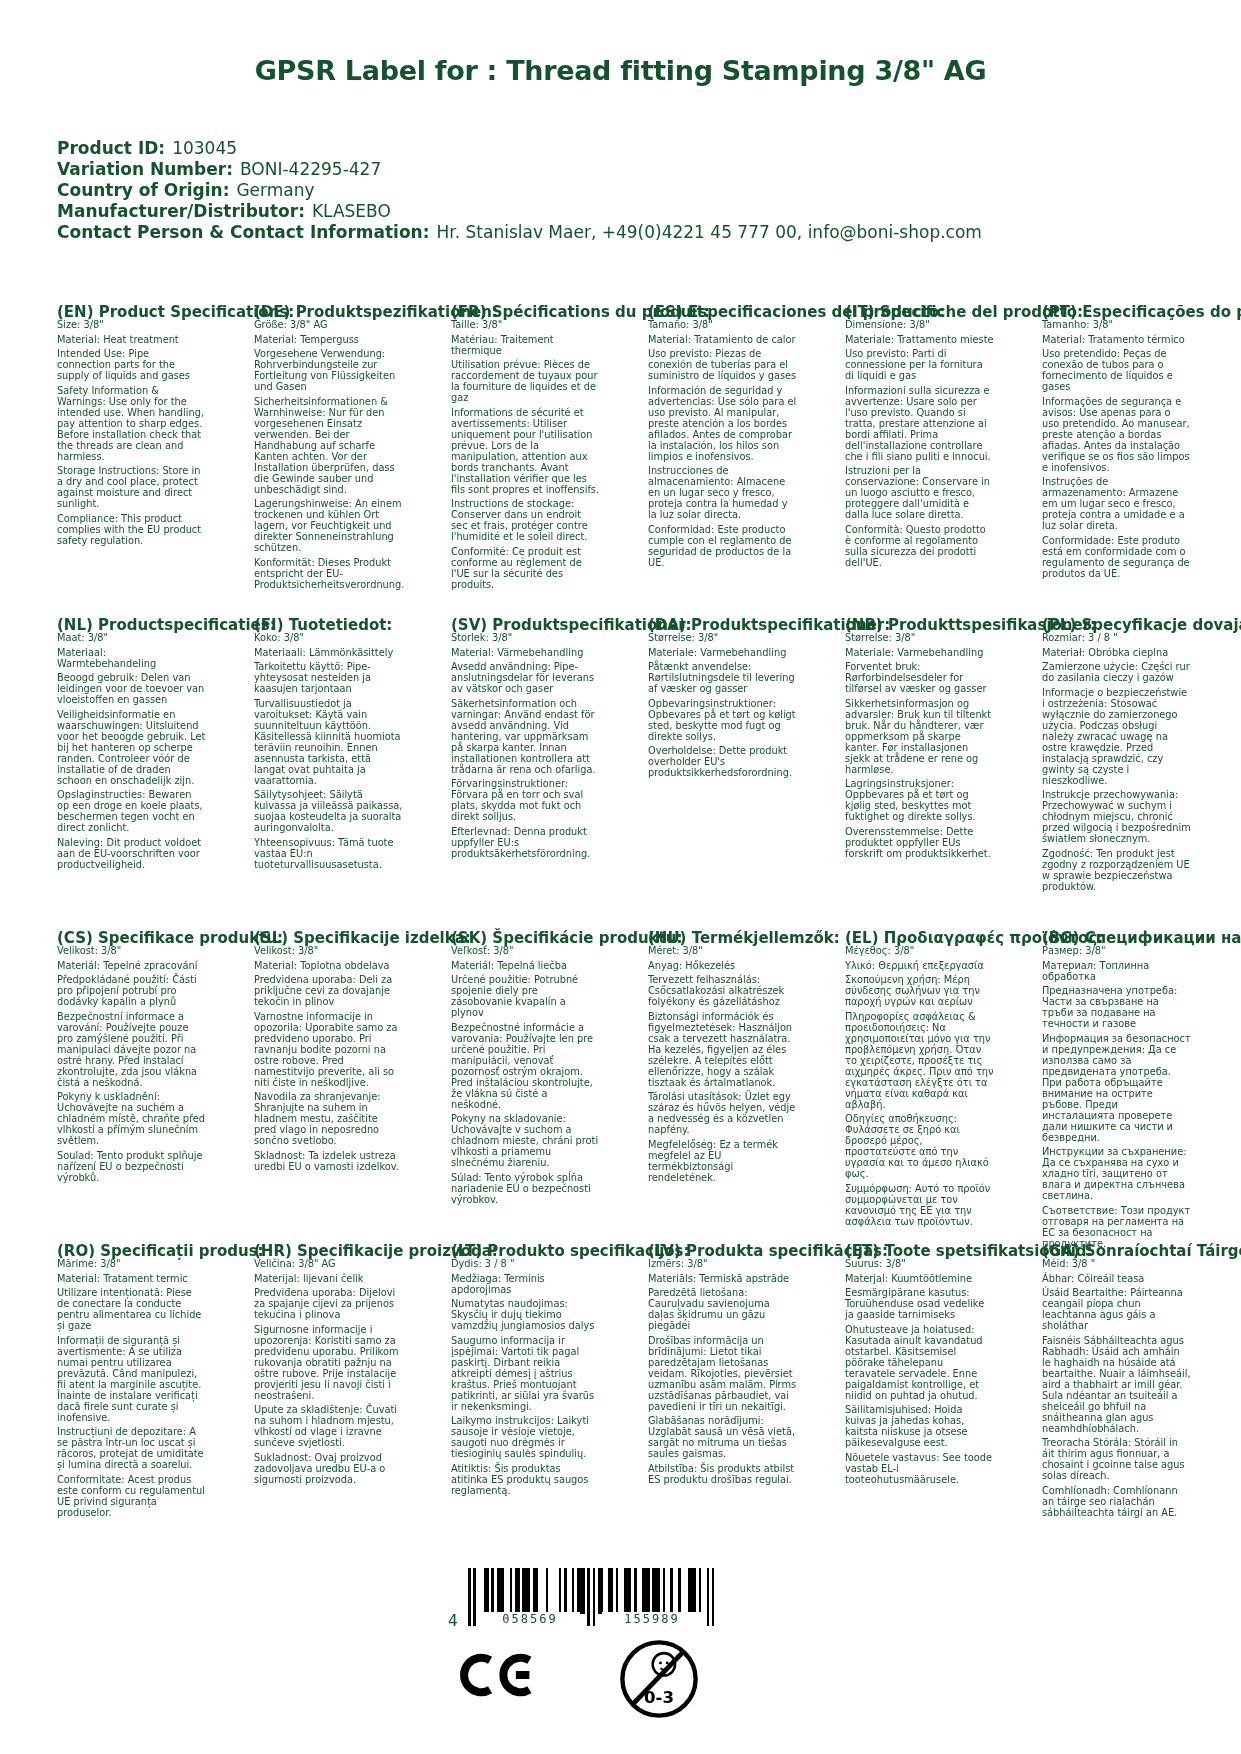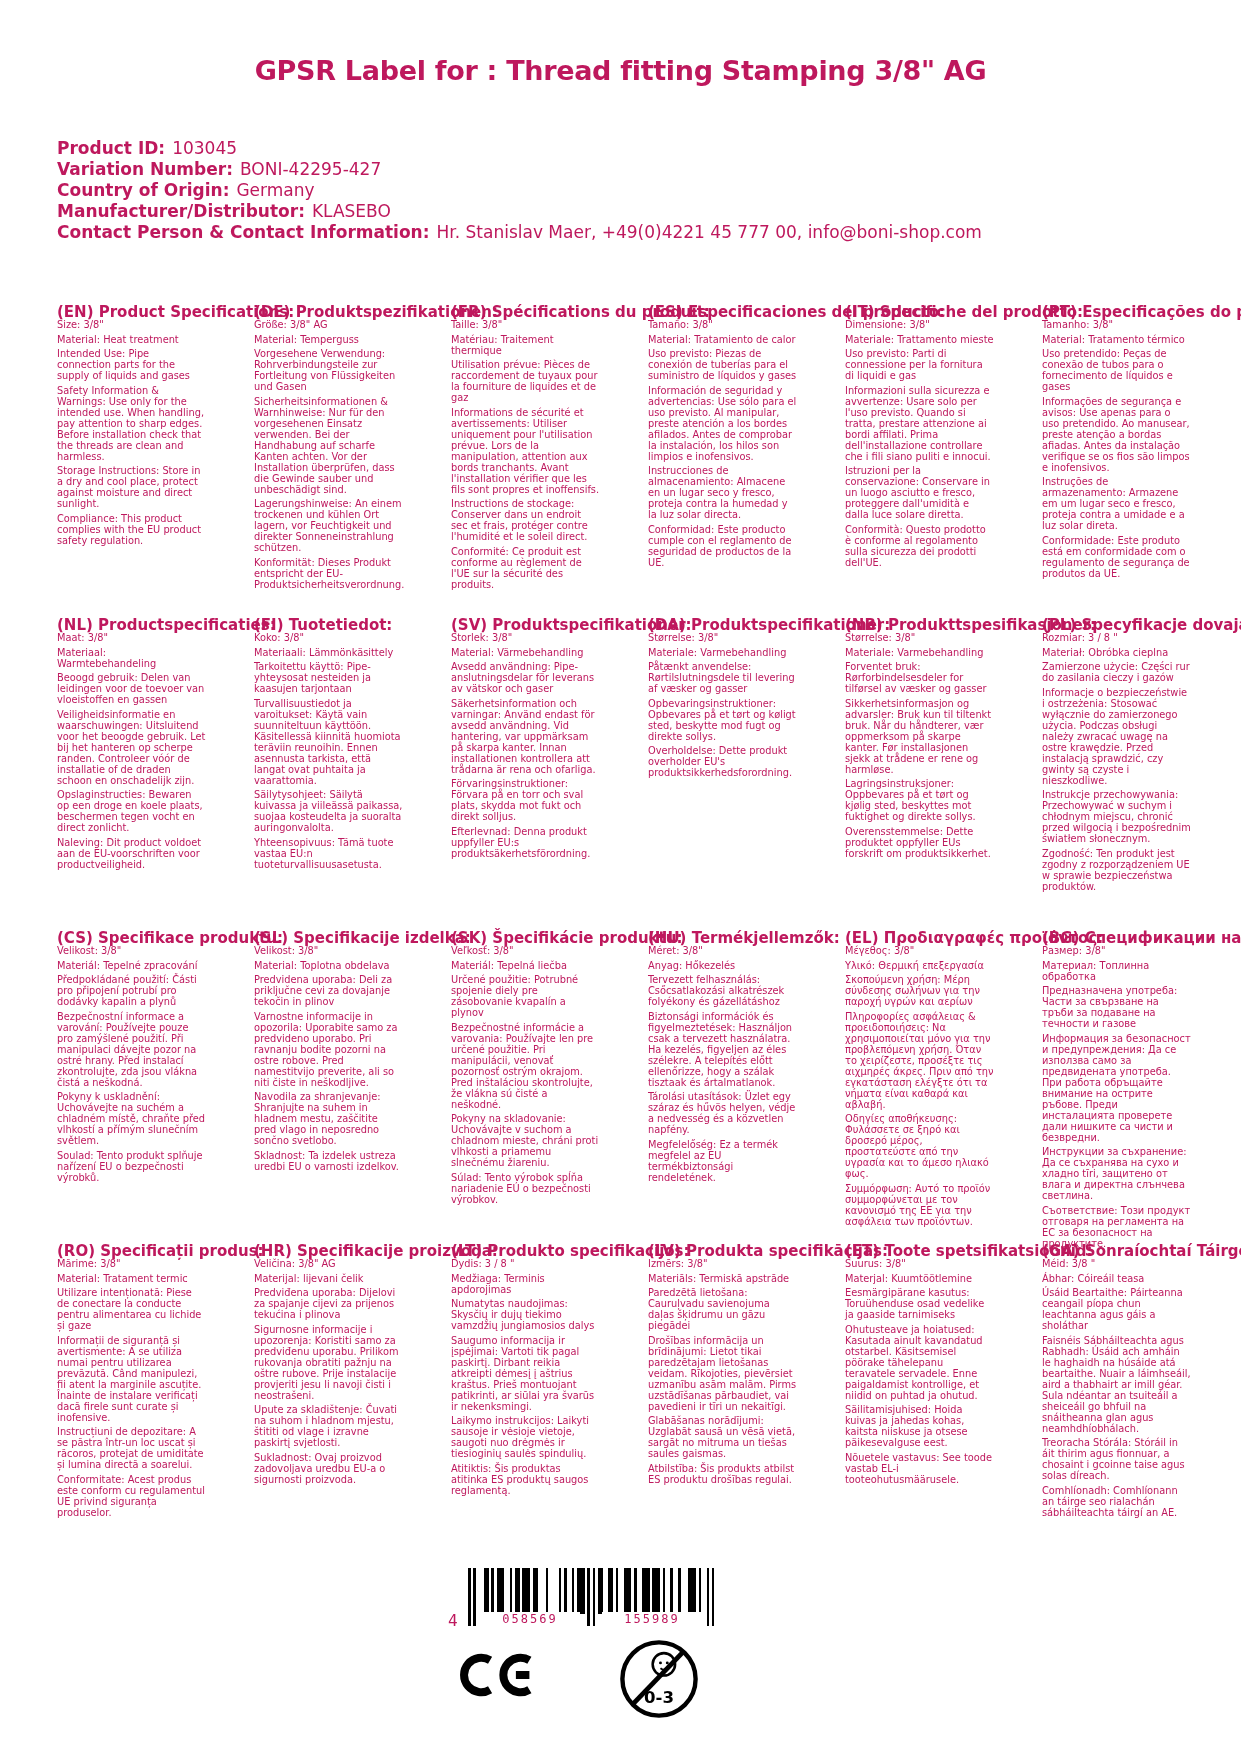--- a/index.html
+++ b/index.html
@@ -1,16 +1,16 @@
 <!DOCTYPE html>
 <html><head>
 <meta charset="utf-8">
 <style>
   html,body{margin:0;padding:0;background:#fff;}
-  .page{position:relative;width:1241px;height:1754px;background:#fff;color:#be185d;
+  .page{position:relative;width:1241px;height:1754px;background:#fff;color:#14532d;
         font-family:"DejaVu Sans","Liberation Sans",sans-serif;overflow:hidden;}
   .title{position:absolute;top:55px;left:0;width:100%;text-align:center;
          font-size:27px;font-weight:bold;letter-spacing:-0.3px;margin:0;}
   .product-info{position:absolute;left:57px;top:138px;}
   .info-row{font-size:17px;line-height:21px;white-space:nowrap;}
   .info-label{font-weight:bold;margin-right:7px;}
   .grid{position:absolute;left:57px;top:306px;display:grid;
         grid-template-columns:repeat(6,197px);grid-auto-rows:313px;}
   .lang-block{overflow:visible;}
   .lang-header{font-size:15px;font-weight:bold;line-height:13px;white-space:nowrap;}
@@ -284,21 +284,21 @@
         </div>
     </div>
 
     <div class="lang-block">
       <div class="lang-header">(HR) Specifikacije proizvoda:</div>
       <div class="lang-body">
           <p class="lang-par">Veličina: 3/8" AG</p>
           <p class="lang-par">Materijal: lijevani čelik</p>
           <p class="lang-par">Predviđena uporaba: Dijelovi za spajanje cijevi za prijenos tekućina i plinova</p>
           <p class="lang-par">Sigurnosne informacije i upozorenja: Koristiti samo za predviđenu uporabu. Prilikom rukovanja obratiti pažnju na oštre rubove. Prije instalacije provjeriti jesu li navoji čisti i neostrašeni.</p>
-          <p class="lang-par">Upute za skladištenje: Čuvati na suhom i hladnom mjestu, štititi od vlage i izravne paskirtį svjetlosti.</p>
+          <p class="lang-par">Upute za skladištenje: Čuvati na suhom i hladnom mjestu, vlhkostí od vlage i izravne sunčeve svjetlosti.</p>
           <p class="lang-par">Sukladnost: Ovaj proizvod zadovoljava uredbu EU-a o sigurnosti proizvoda.</p>
         </div>
     </div>
 
     <div class="lang-block">
       <div class="lang-header">(LT) Produkto specifikacijos:</div>
       <div class="lang-body">
           <p class="lang-par">Dydis: 3 / 8 "</p>
           <p class="lang-par">Medžiaga: Terminis apdorojimas</p>
           <p class="lang-par">Numatytas naudojimas: Skysčių ir dujų tiekimo vamzdžių jungiamosios dalys</p>

